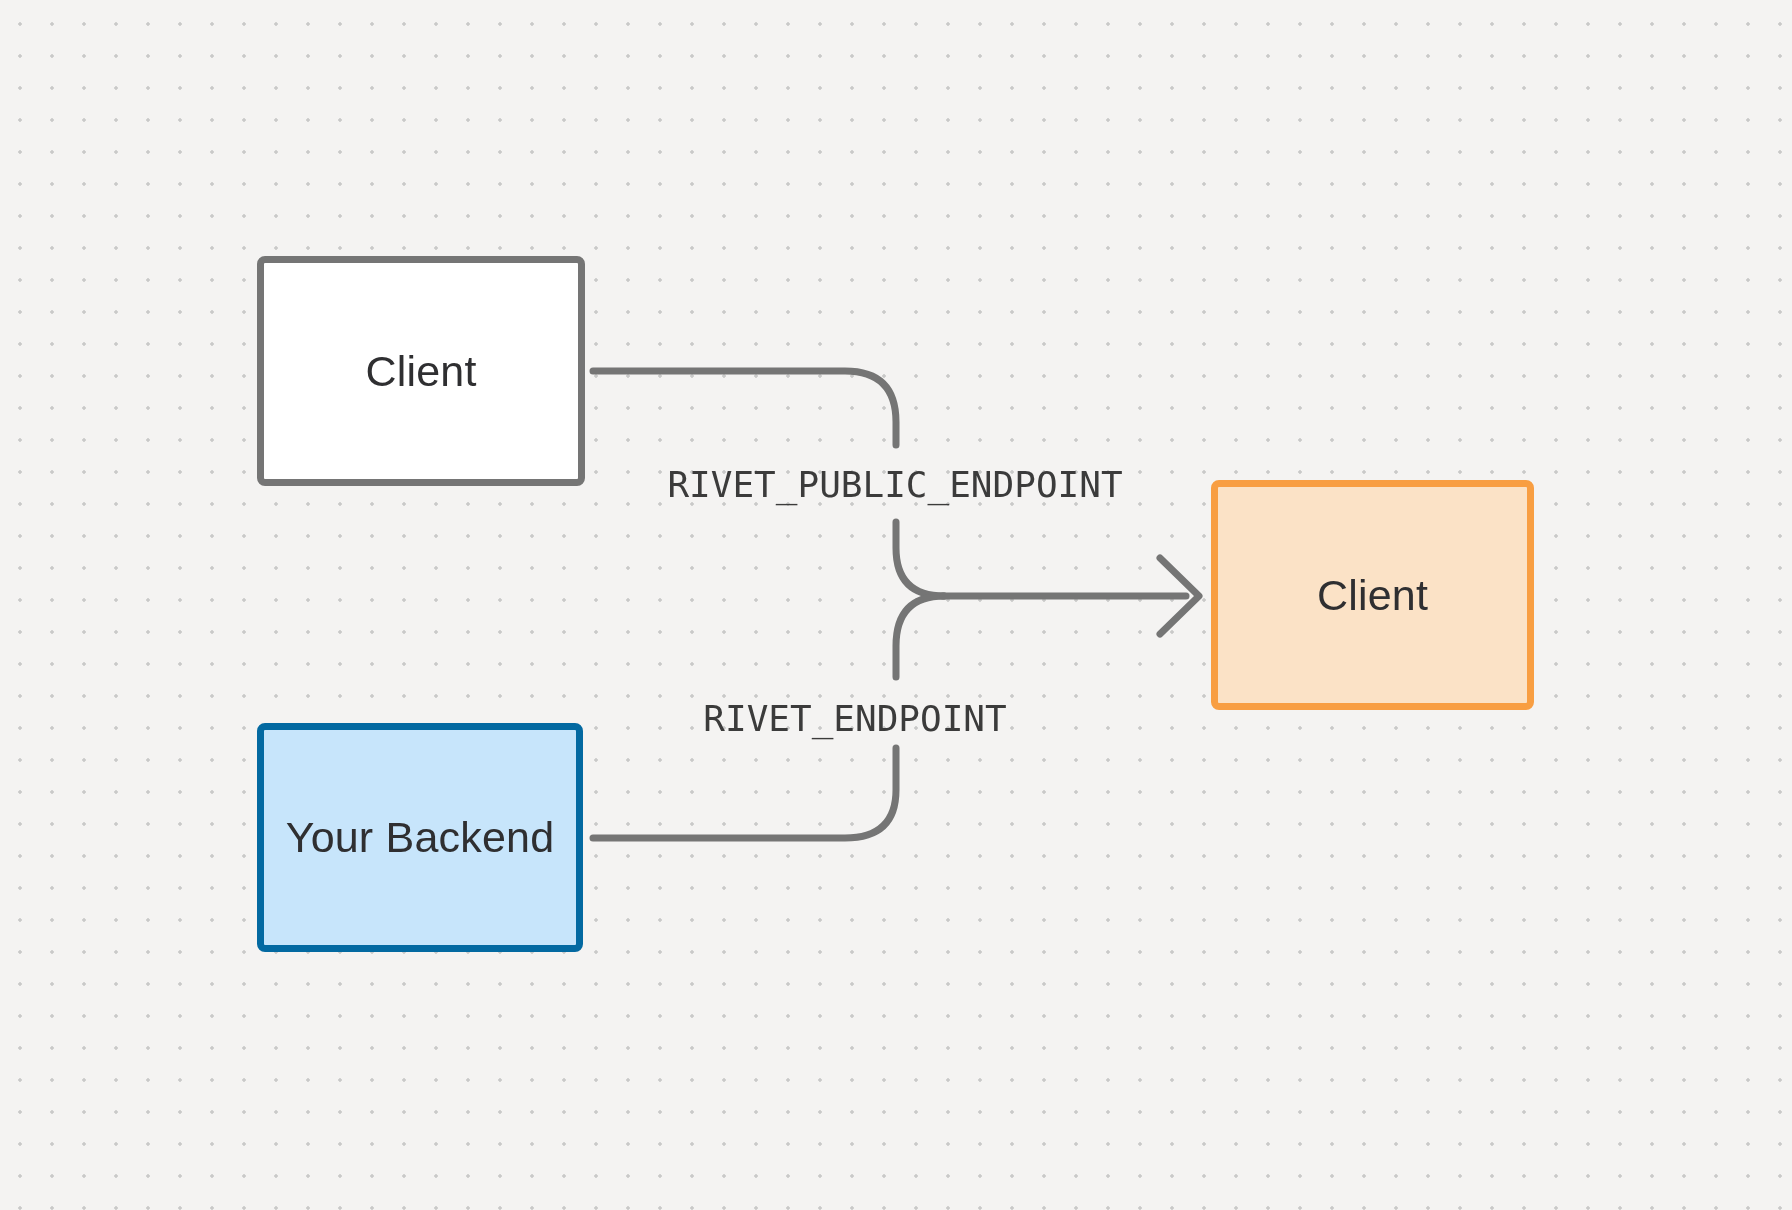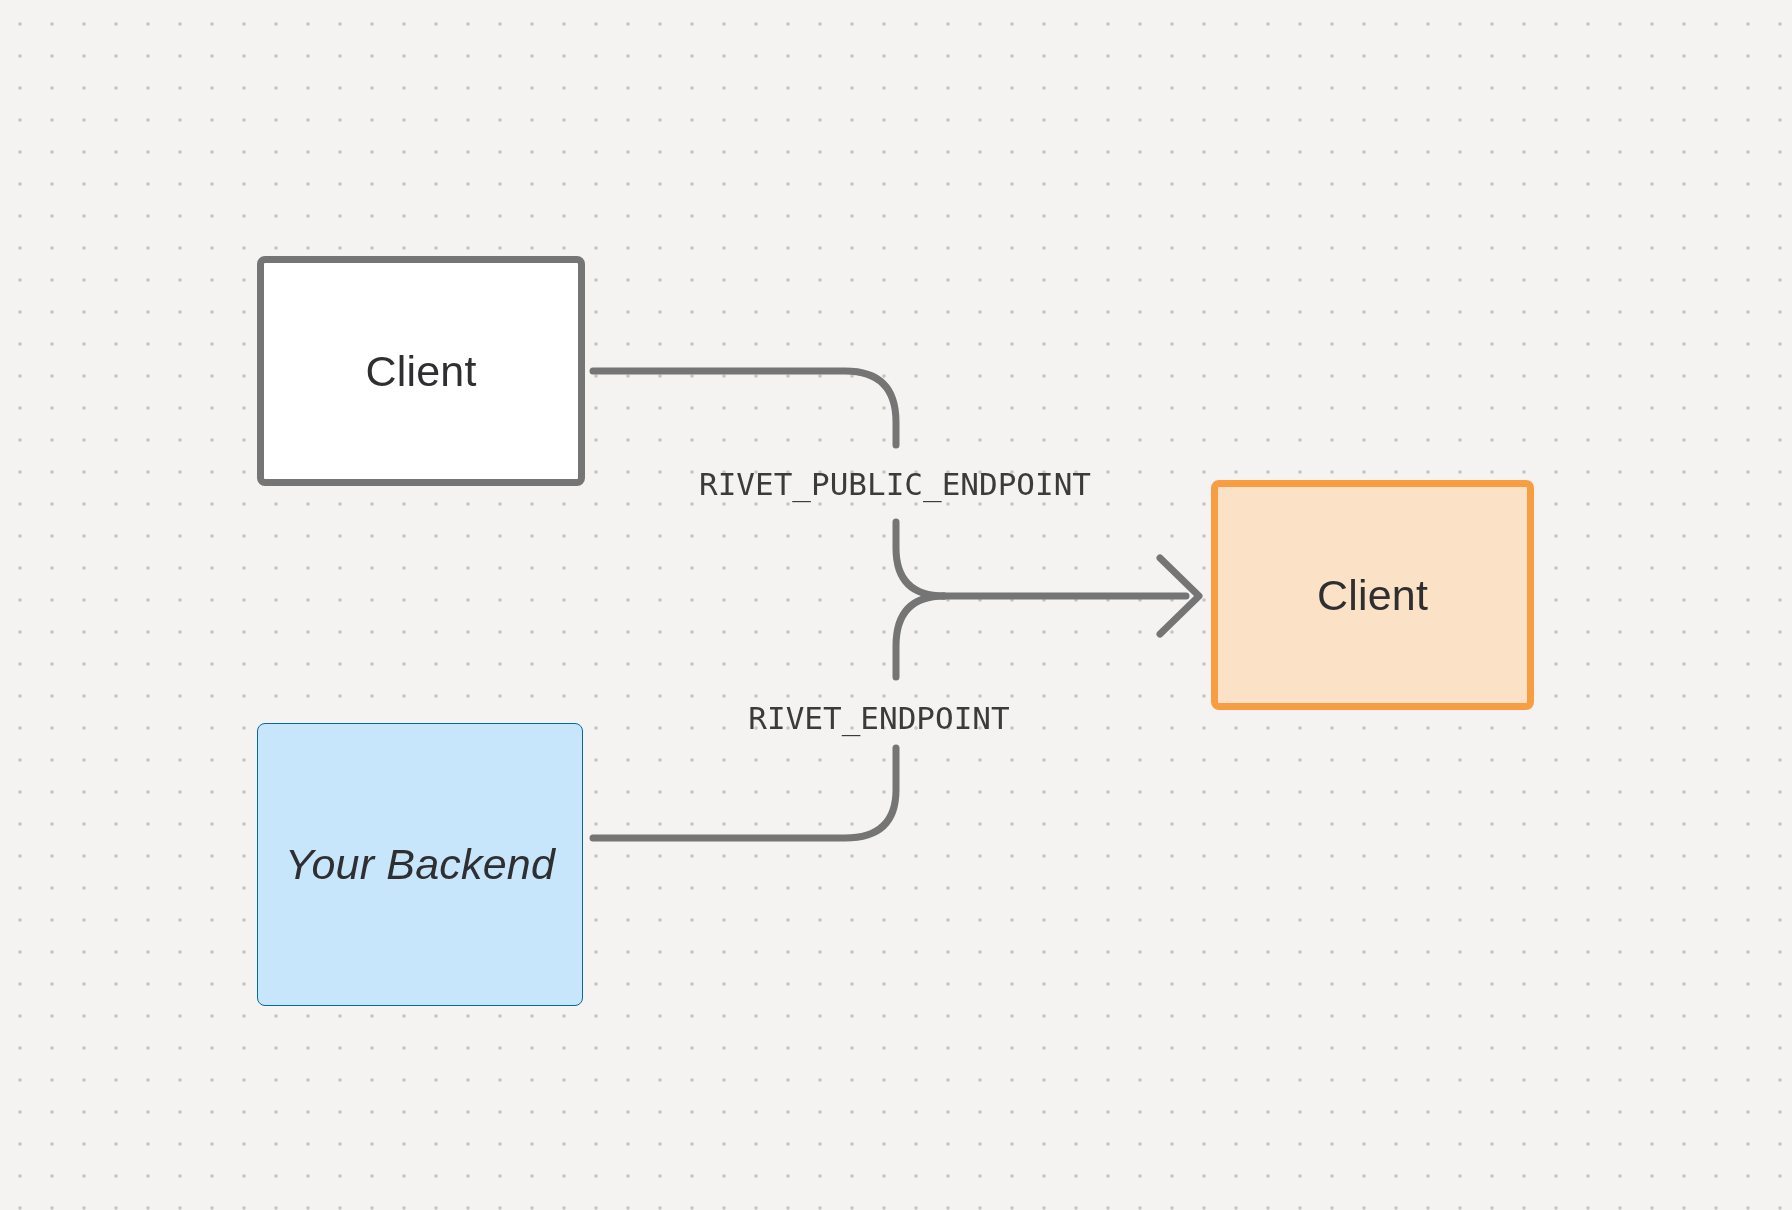--- a/index.html
+++ b/index.html
@@ -37,42 +37,41 @@
     font-weight: 500;
     color: #2f2f31;
     letter-spacing: 0.2px;
   }
   .node-client {
     left: 257px; top: 256px; width: 328px; height: 230px;
     background: #ffffff;
     border: 7px solid #757575;
   }
   .node-backend {
-    left: 257px; top: 723px; width: 326px; height: 283px;
+    left: 257px; top: 723px; width: 326px; height: 229px;
     background: #c7e5fb;
-    border: 1px solid #0369a1;
-    font-style: italic;
+    border: 7px solid #0369a1;
   }
   .node-rivet {
     left: 1211px; top: 480px; width: 323px; height: 230px;
     background: #fbe2c6;
     border: 7px solid #f89e42;
   }
 
   .edge-label {
     position: absolute;
     transform: translate(-50%, -50%);
     font-family: "DejaVu Sans Mono", monospace;
-    font-size: 31px;
+    font-size: 36px;
     font-weight: 500;
     color: #3b3b3b;
     white-space: nowrap;
   }
   .edge-label-public { left: 895px; top: 484px; }
-  .edge-label-private { left: 879px; top: 718px; }
+  .edge-label-private { left: 855px; top: 718px; }
 </style>
 </head>
 <body>
 
 <svg class="edges-svg" viewBox="0 0 1792 1210" xmlns="http://www.w3.org/2000/svg" fill="none" stroke="#757575" stroke-width="7" stroke-linecap="round" stroke-linejoin="round">
 
   <path d="M 593 371 H 845 Q 896 371 896 422 V 445"></path>
 
   <path d="M 896 522 V 548 Q 896 596 944 596"></path>
 

